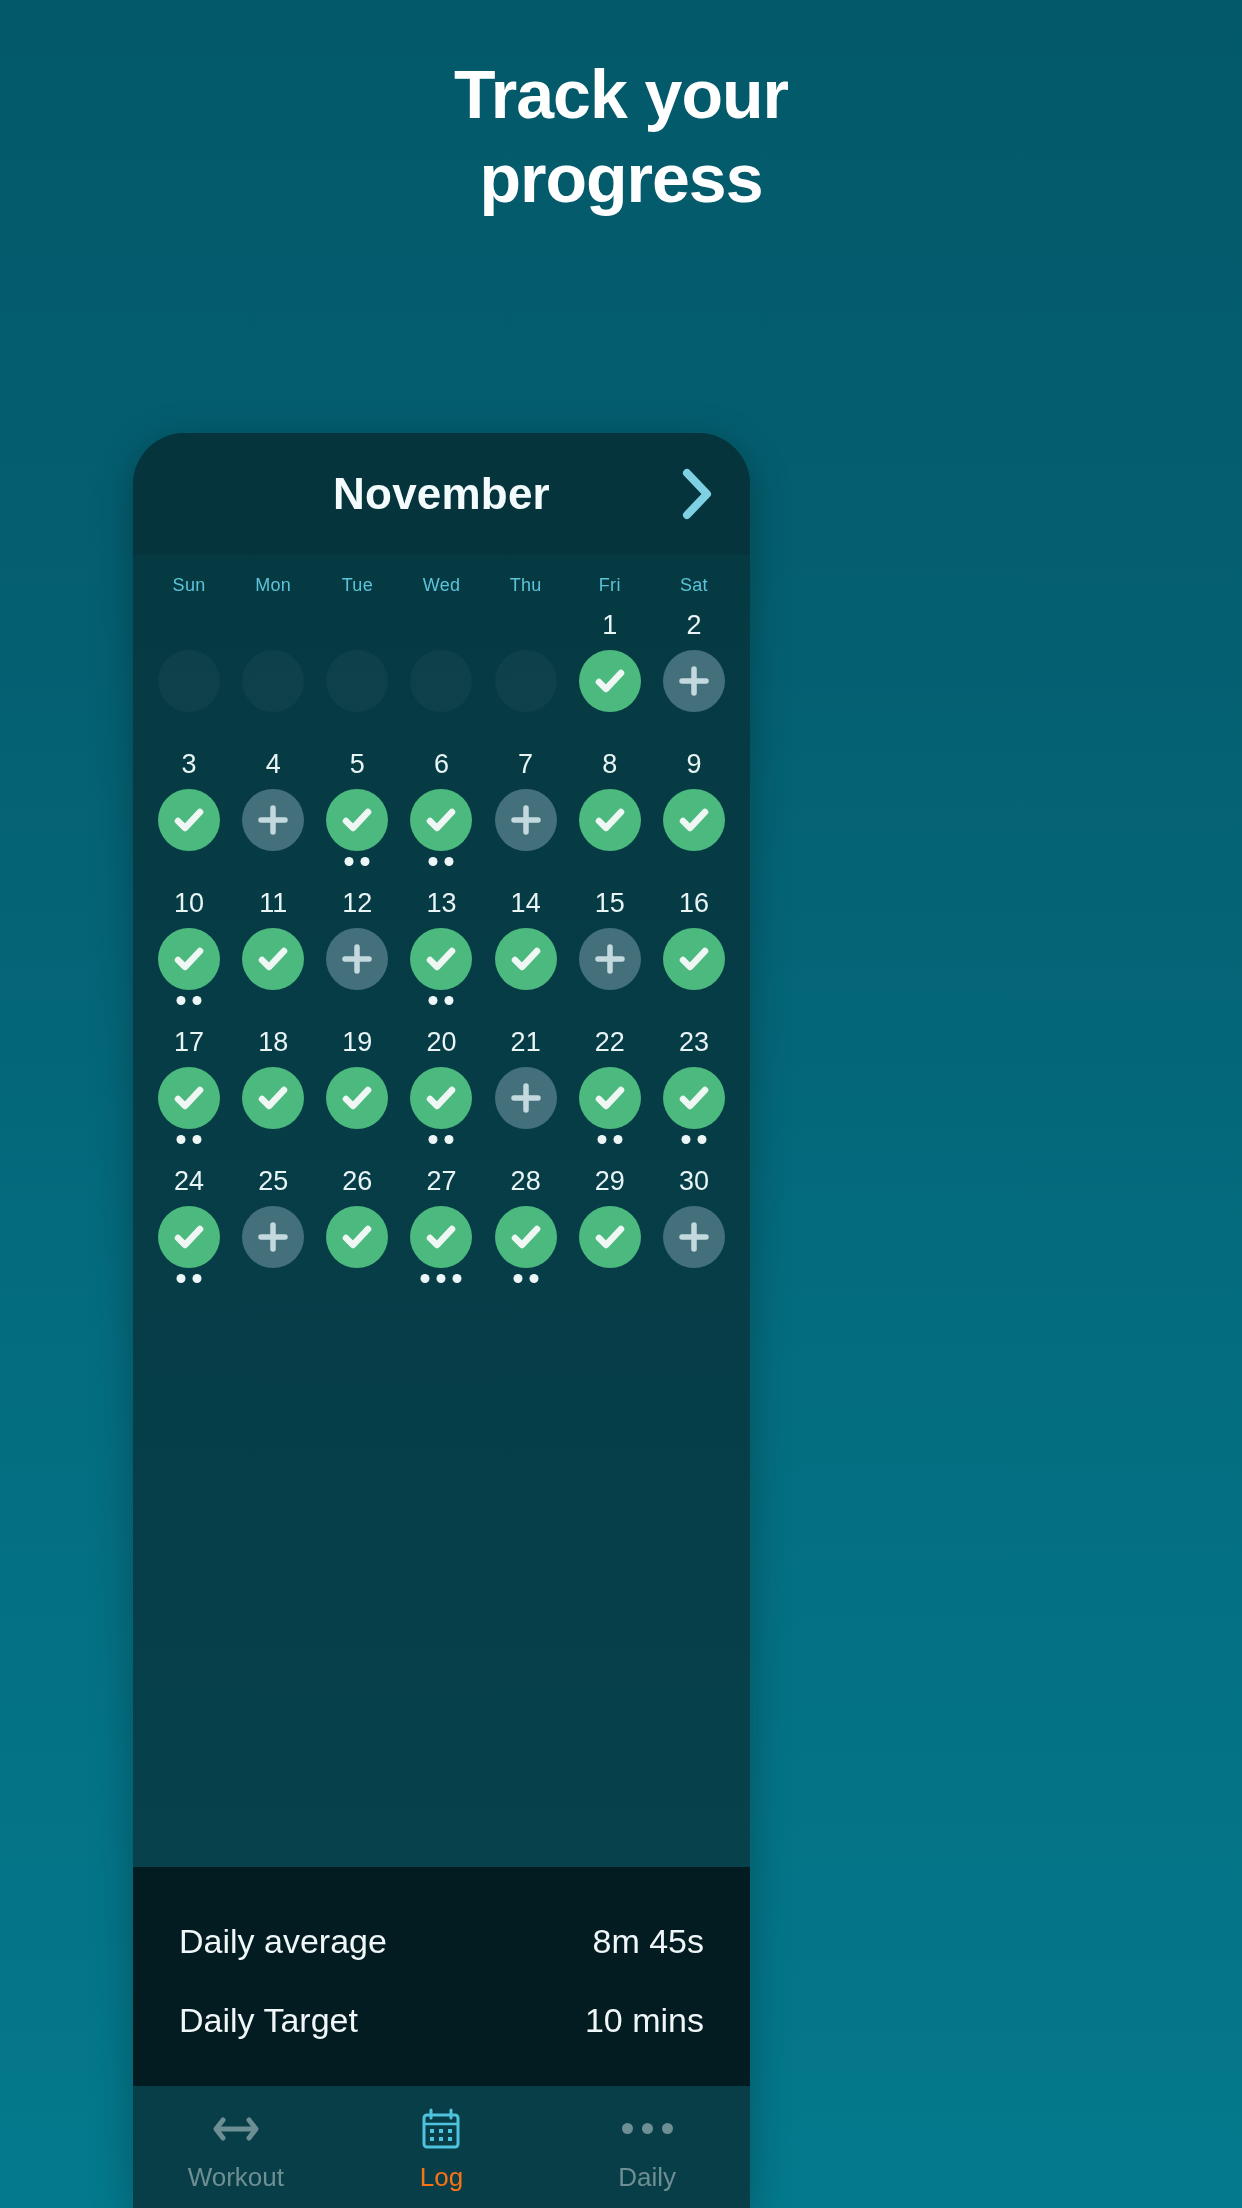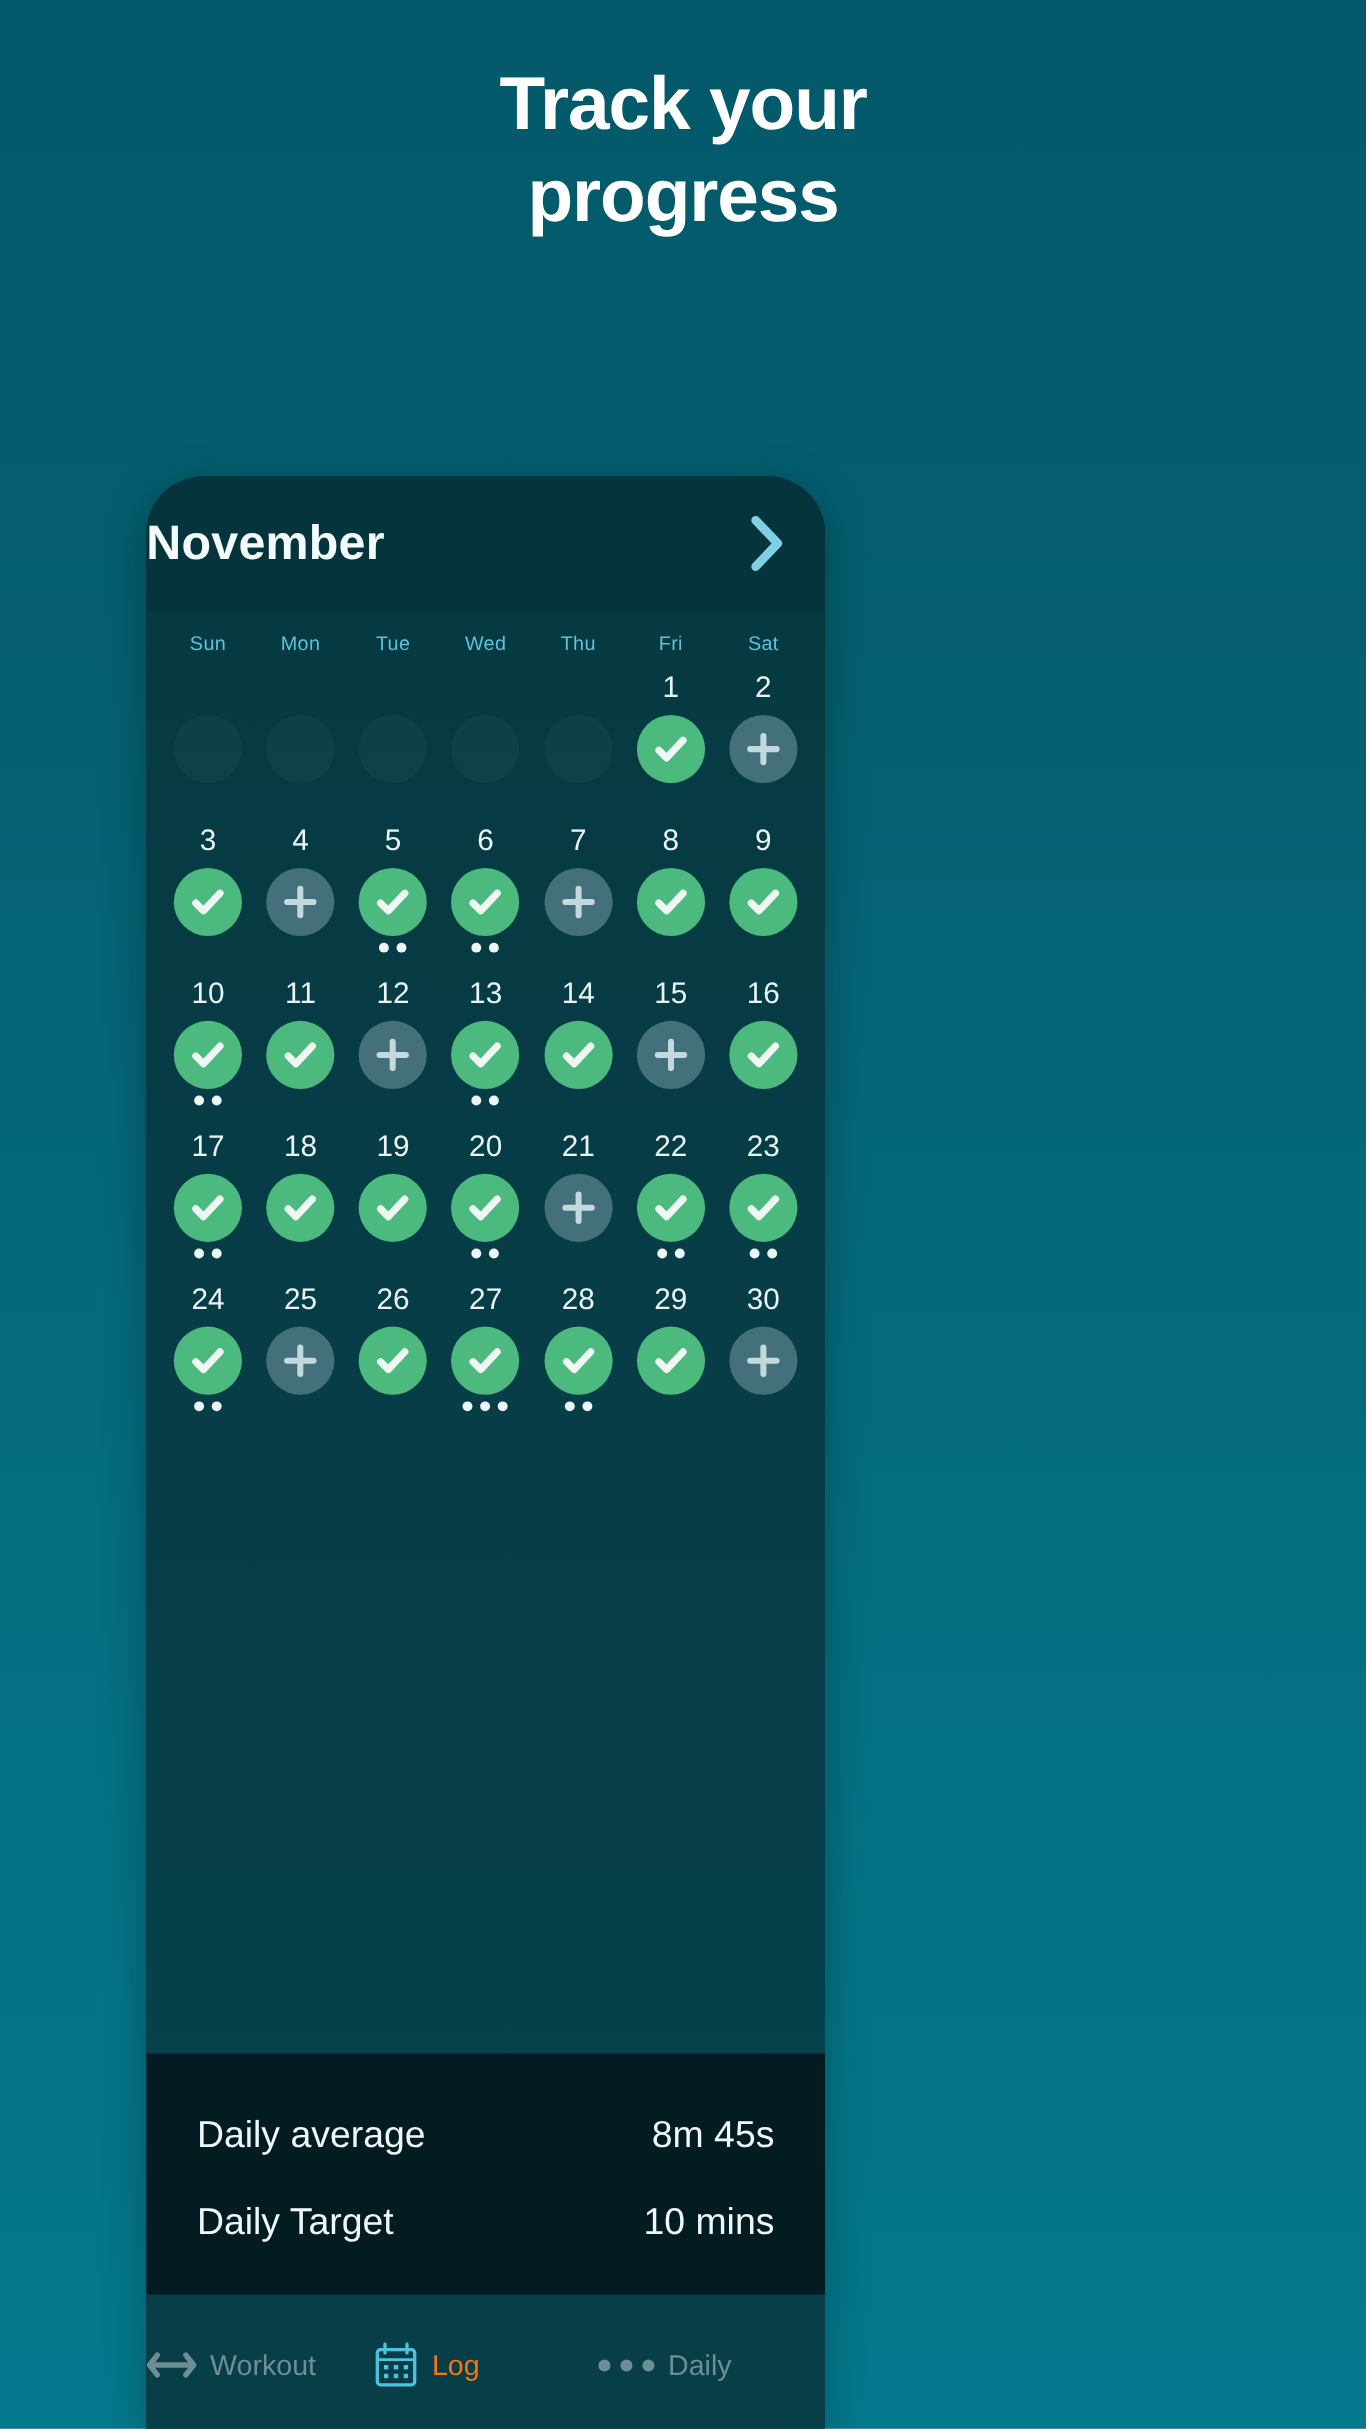--- a/index.html
+++ b/index.html
@@ -39,20 +39,21 @@
     box-shadow:0 10px 40px rgba(0,0,0,.28);
   }
 
   
   .month-header {
     position:relative;
     height:122px;
     flex:0 0 122px;
     display:flex;
     align-items:center;
+    justify-content:center;
     background:#05343c;
   }
   .month-title {
     color:#f4fbfc;
     font-size:44px;
     font-weight:bold;
     letter-spacing:.2px;
   }
   .month-next {
     position:absolute;
@@ -145,20 +146,21 @@
   .tabbar {
     flex:0 0 122px;
     background:#083e47;
     display:grid;
     grid-template-columns:repeat(3,1fr);
     align-items:center;
     padding-top:6px;
   }
   .tab {
     display:flex;
+    flex-direction:column;
     align-items:center;
     gap:12px;
   }
   .tab .ticon { height:42px; display:flex; align-items:center; justify-content:center; }
   .tab .tlabel { font-size:26px; }
   .tab.inactive .tlabel { color:#6d8f94; }
   .tab.active   .tlabel { color:#f97316; }
   .dots3 { display:flex; gap:9px; }
   .dots3 i { width:11px; height:11px; border-radius:50%; background:#6d8f94; display:block; }
 </style>

